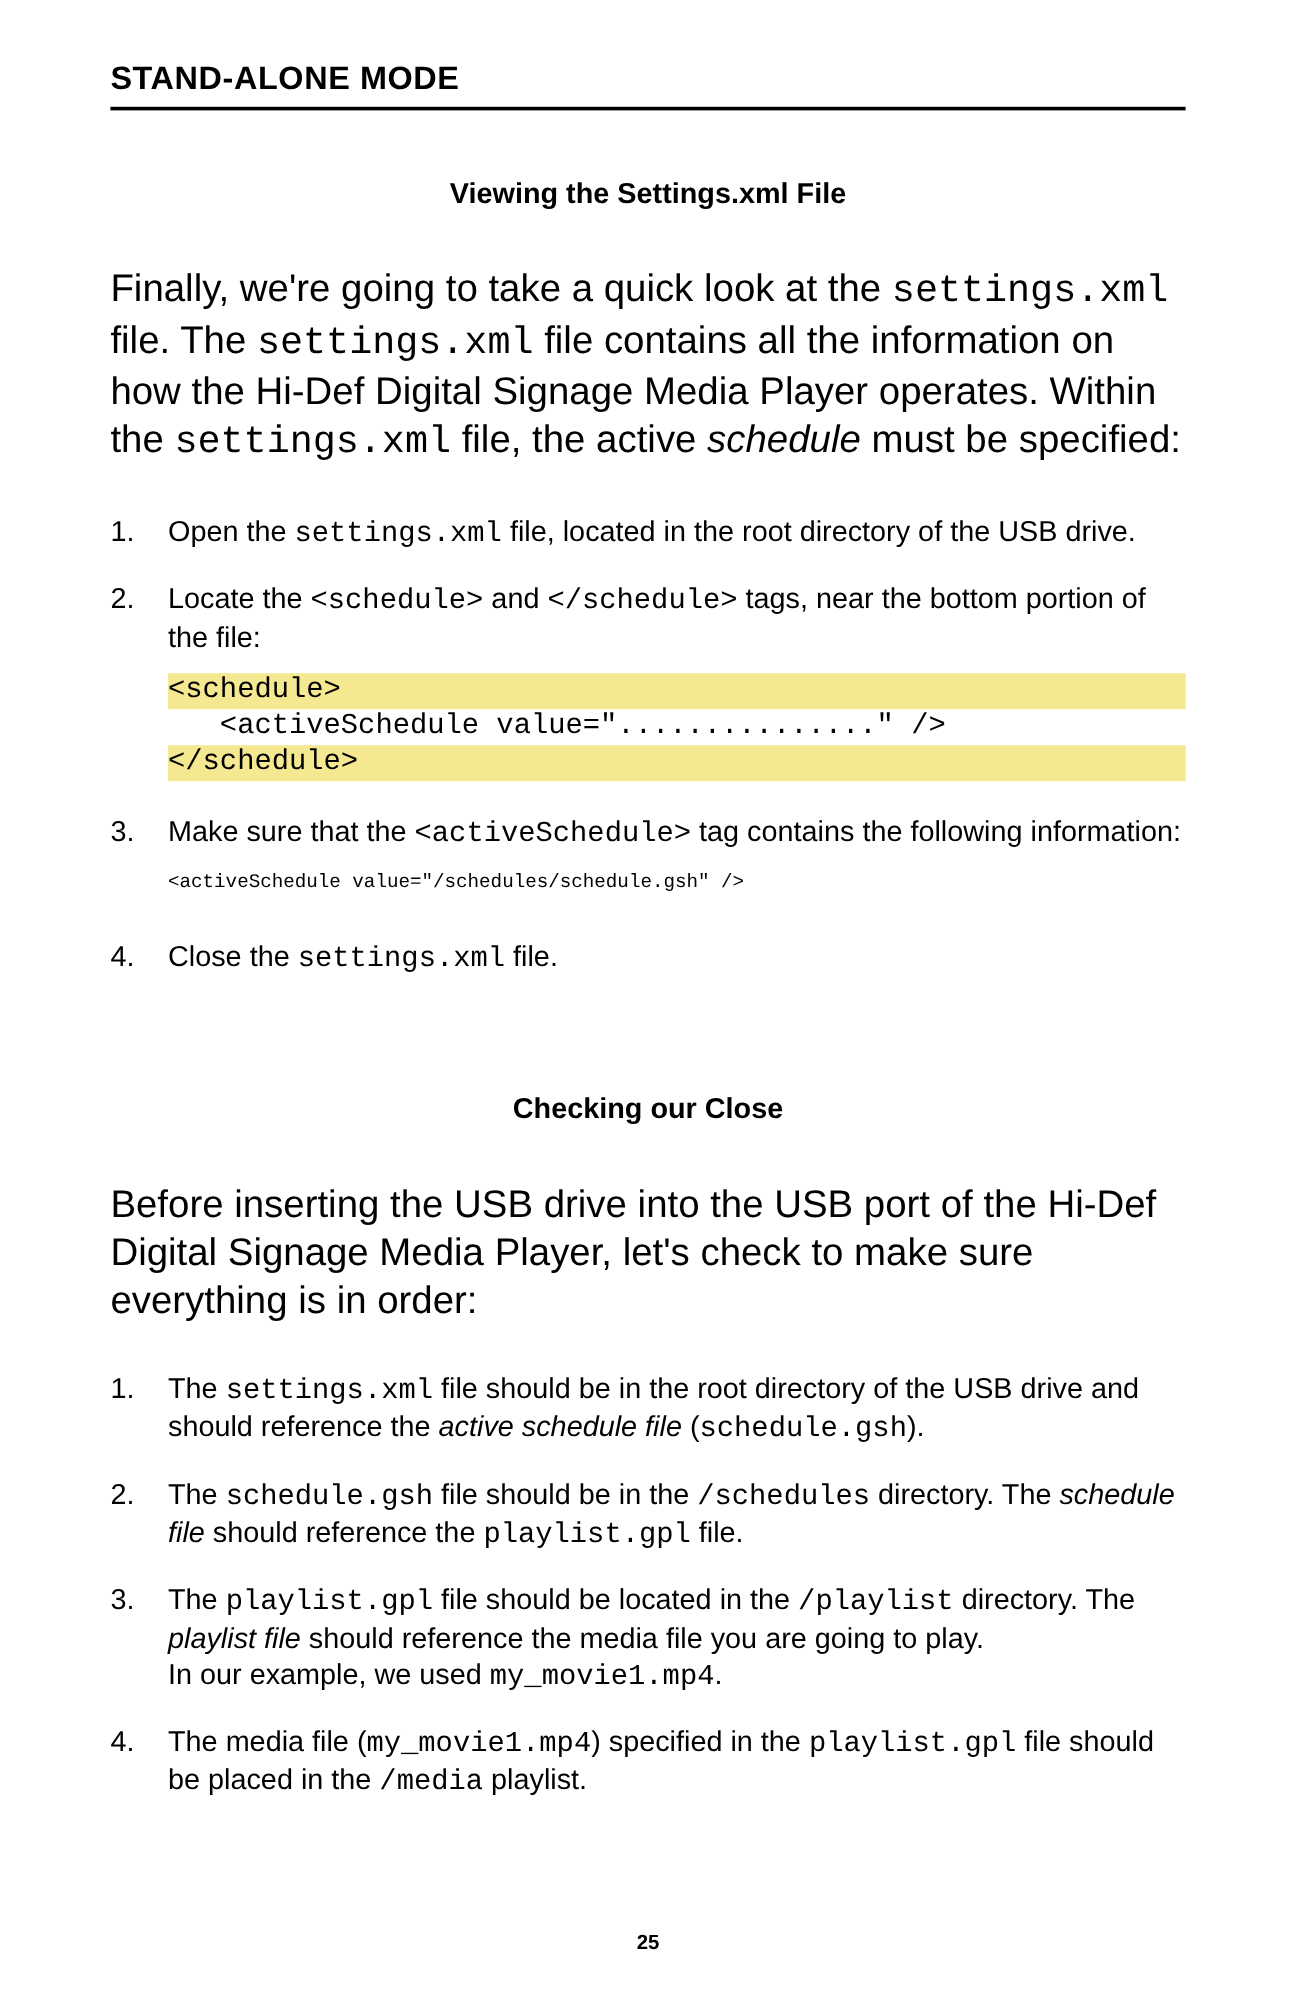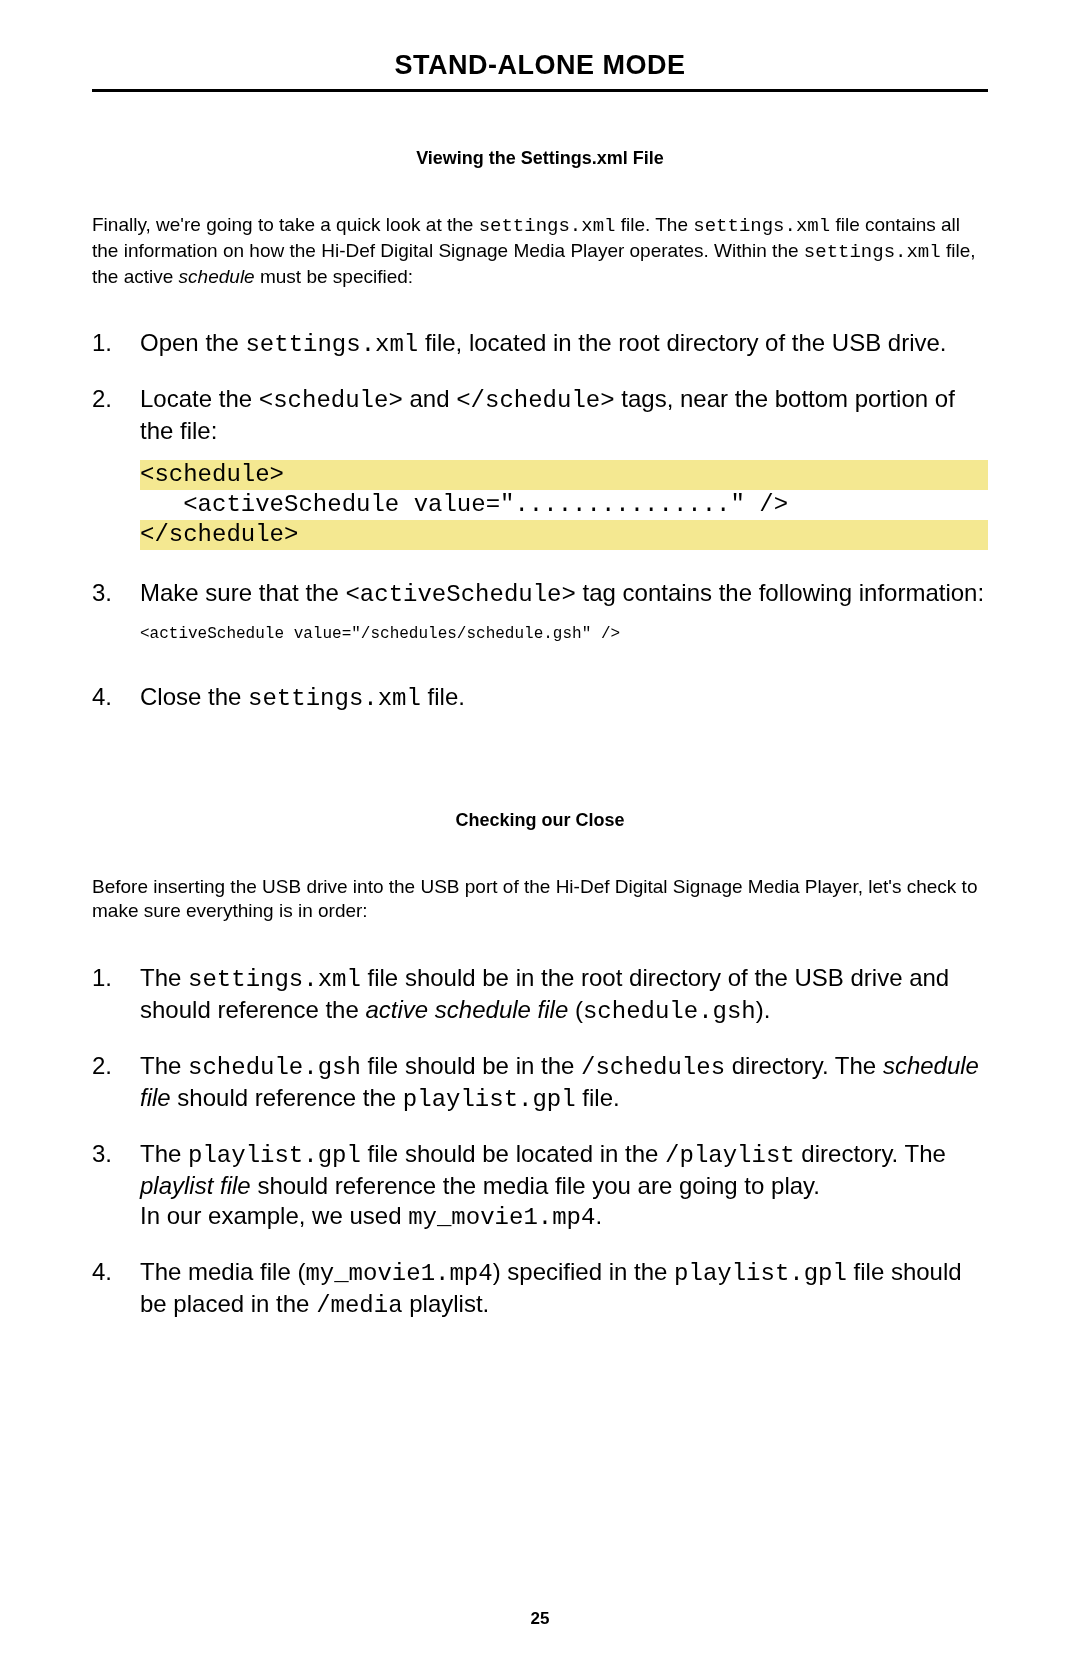--- a/index.html
+++ b/index.html
@@ -4,36 +4,36 @@
 <style>
   * { box-sizing: border-box; margin: 0; padding: 0; }
   html, body { width: 1080px; height: 1669px; background: #fff; }
   body {
     font-family: Arial, Helvetica, sans-serif;
     color: #000;
     padding: 50px 92px 40px 92px;
     position: relative;
   }
   .page-title {
-    text-align: center;
+    text-align: left;
     font-weight: bold;
     font-size: 27px;
     letter-spacing: 0.5px;
     padding-bottom: 8px;
     border-bottom: 3px solid #000;
     margin-bottom: 56px;
   }
   .subhead {
     text-align: center;
     font-weight: bold;
-    font-size: 18px;
+    font-size: 24px;
     margin-bottom: 44px;
   }
   .intro {
-    font-size: 19px;
+    font-size: 32px;
     line-height: 1.25;
     margin-bottom: 40px;
   }
   .mono { font-family: "Courier New", Courier, monospace; }
   .ital { font-style: italic; }
   ol.numlist {
     list-style: none;
     font-size: 24px;
     line-height: 1.25;
     margin-left: 0;

